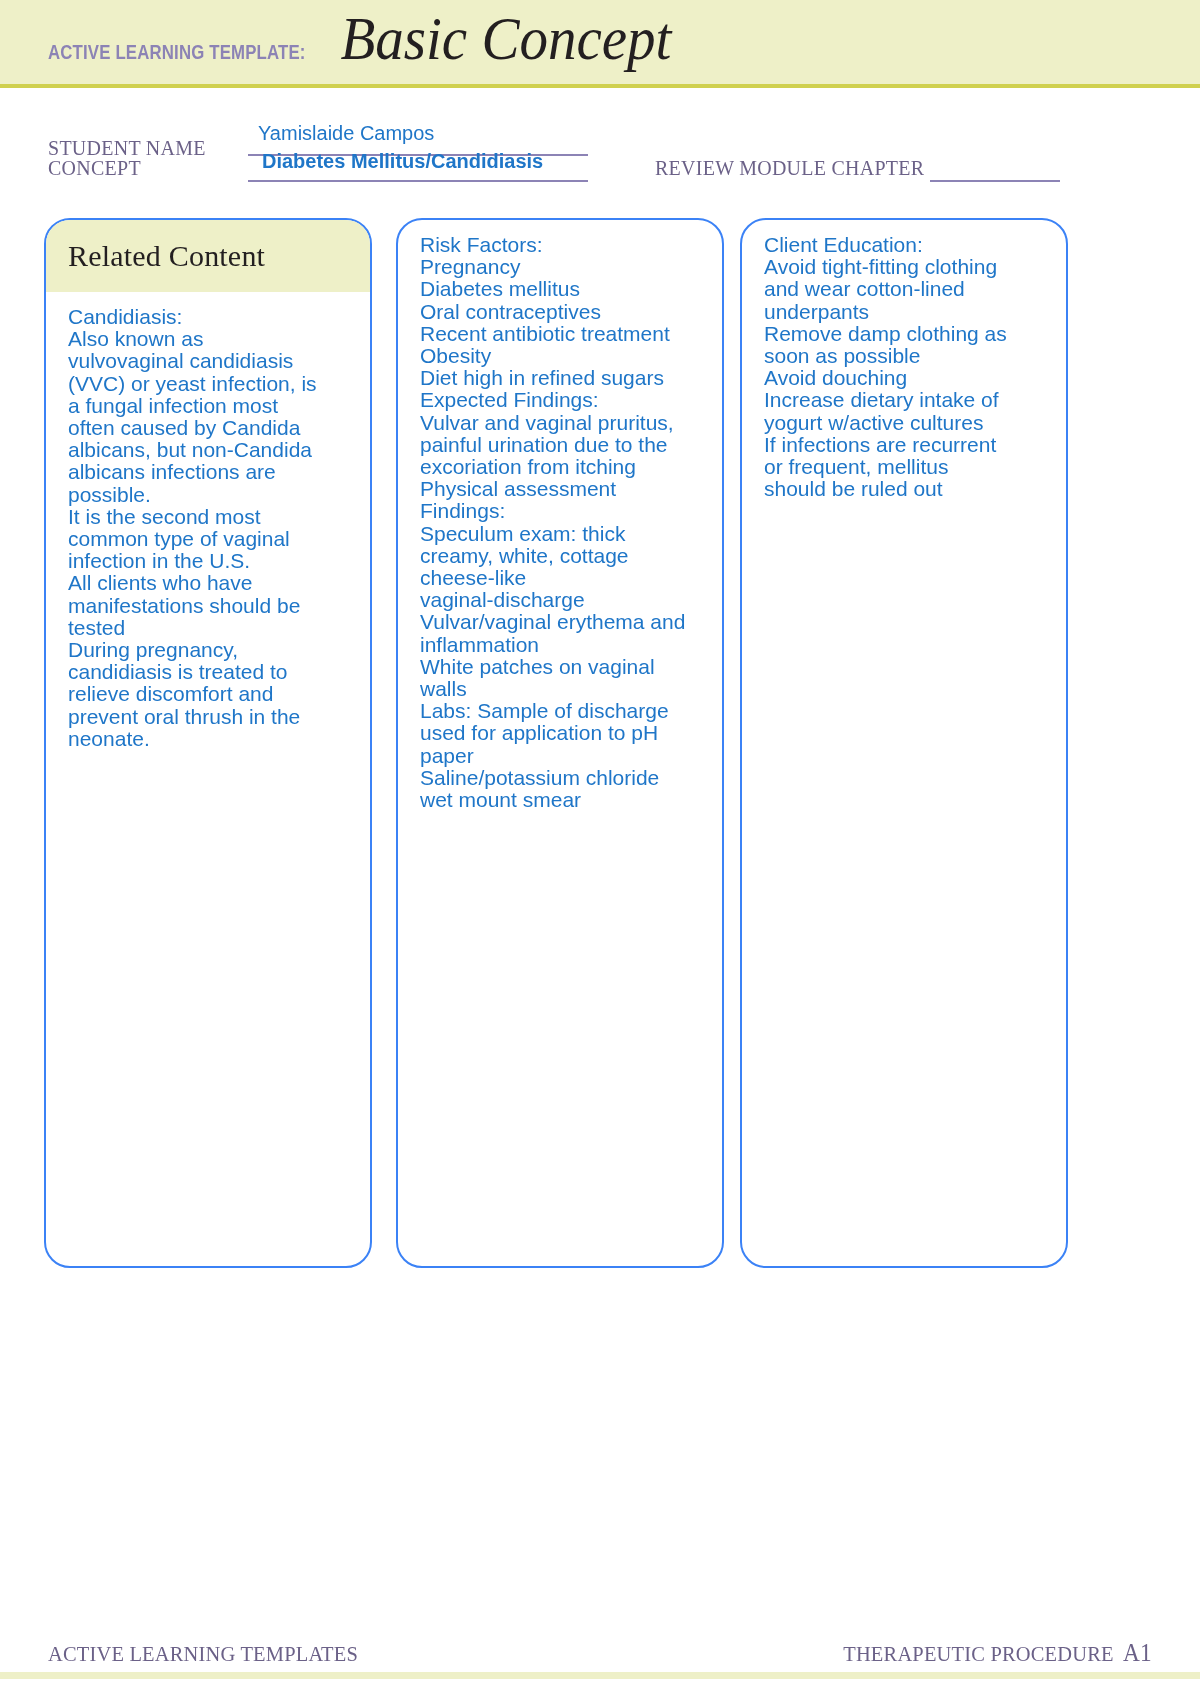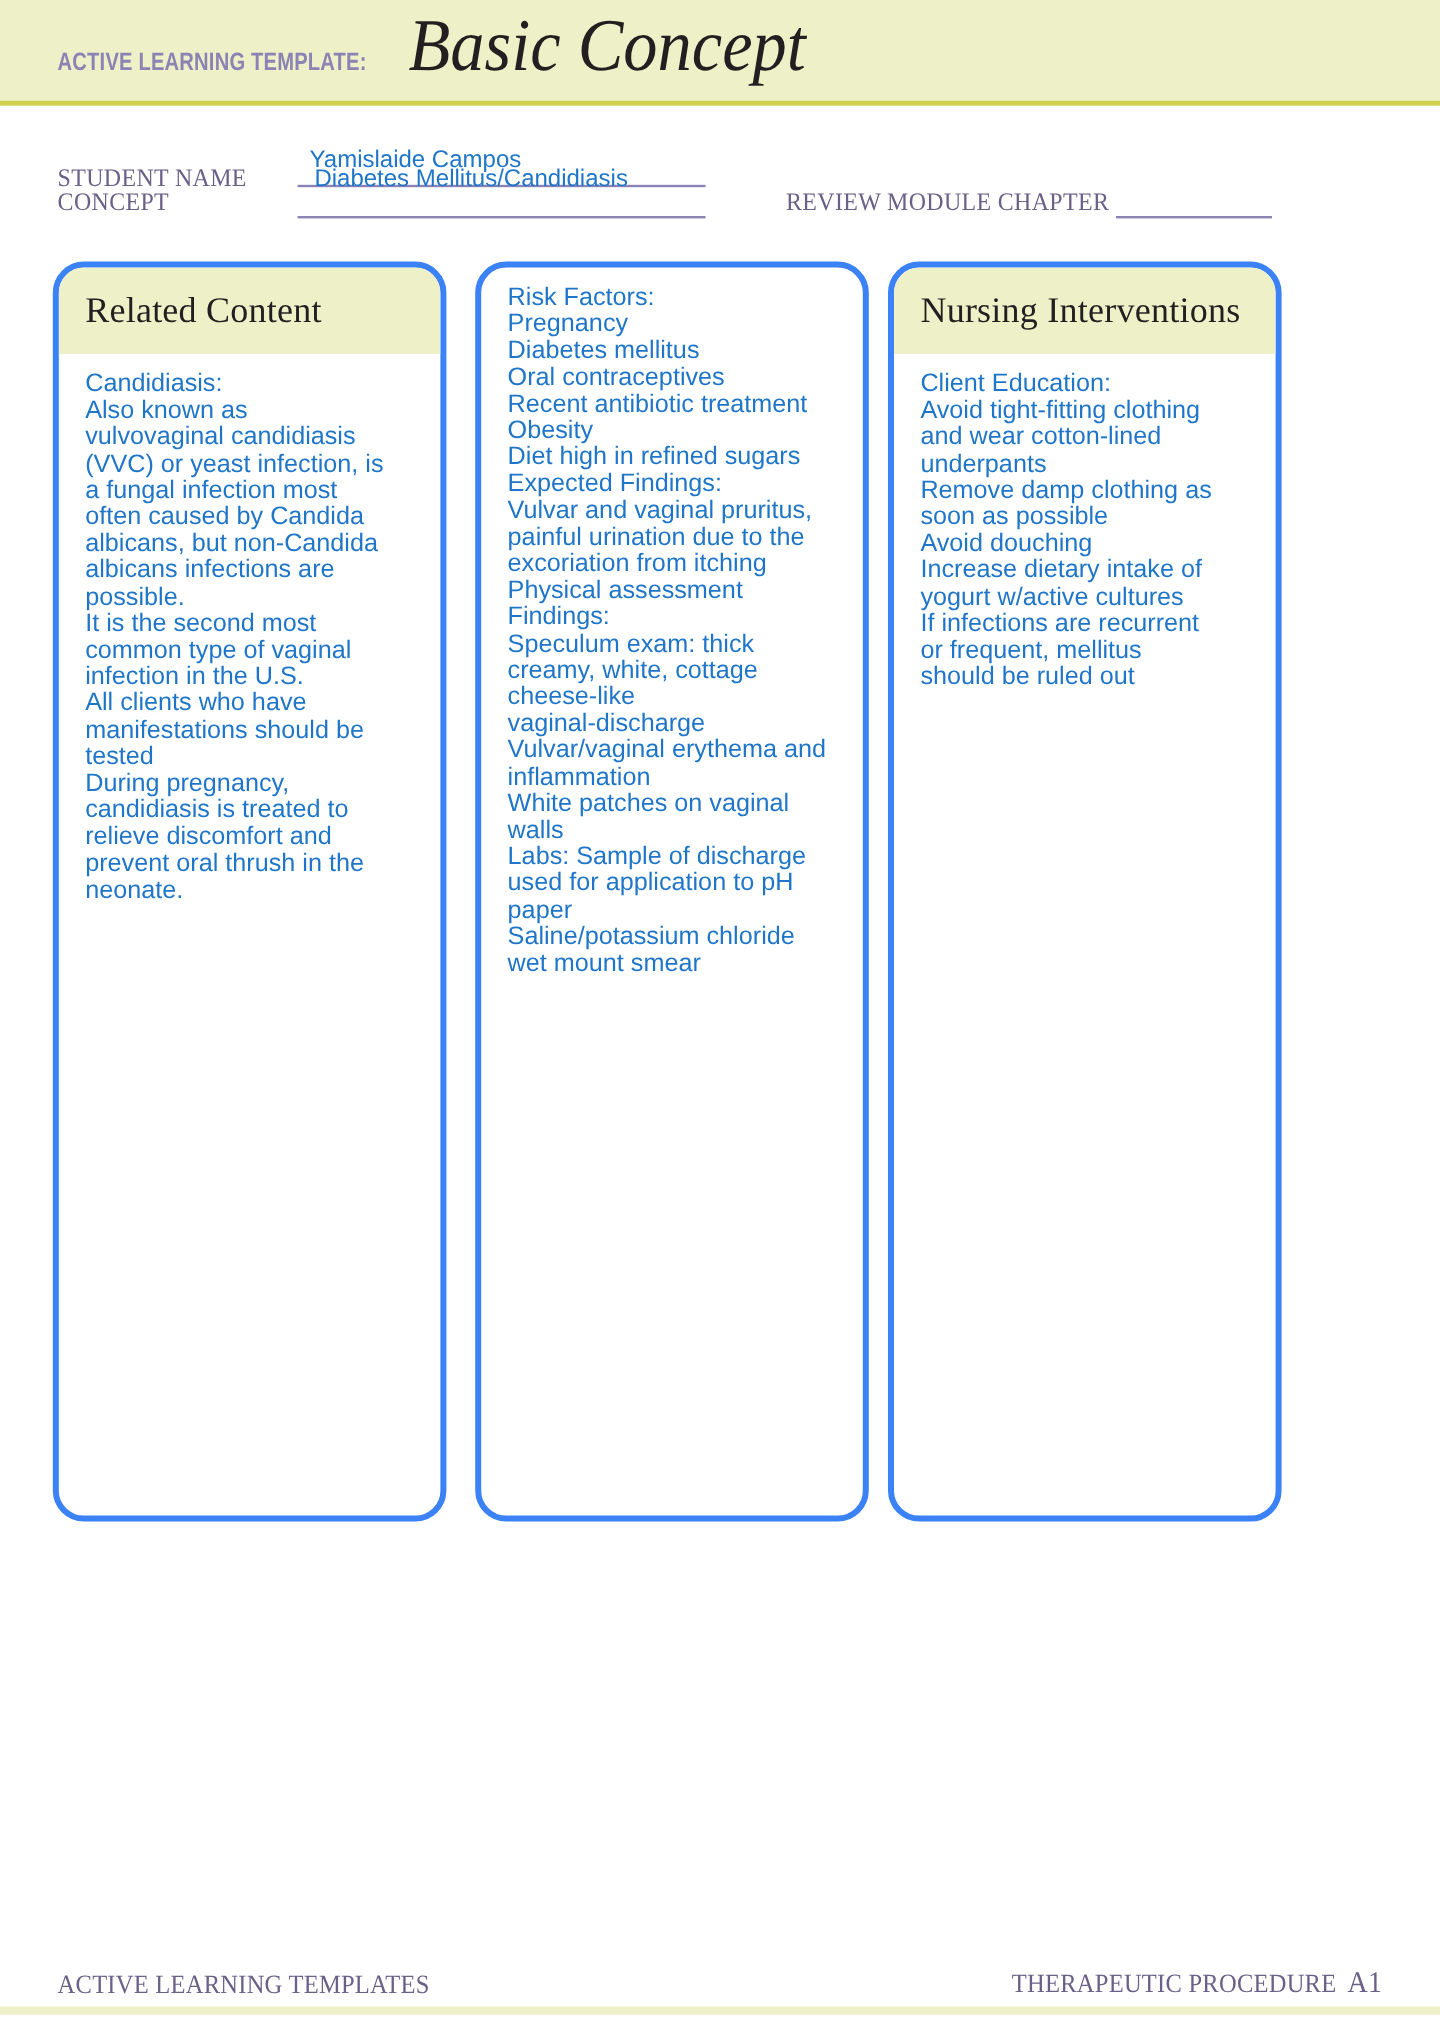--- a/index.html
+++ b/index.html
@@ -88,36 +88,36 @@
   .rule-review  { left: 930px; top: 76px; width: 130px; }
 
   .meta-value {
     position: absolute;
     font-family: "Liberation Sans", sans-serif;
     font-size: 20px;
     color: #1f76c8;
     white-space: nowrap;
   }
   .val-student { left: 258px; top: 18px; }
-  .val-concept { left: 262px; top: 34px; }
+  .val-concept { left: 262px; top: 46px; font-weight: bold; }
 
   
   .cards {
     position: absolute;
     left: 0;
     top: 218px;
     width: 1200px;
     height: 1050px;
   }
   .card {
     position: absolute;
     top: 0;
     width: 328px;
     height: 1050px;
-    border: 5px solid #3b82f6;
+    border: 2px solid #3b82f6;
     border-radius: 26px;
     background: #ffffff;
     box-sizing: border-box;
     overflow: hidden;
   }
   .card-1 { left: 44px; }
   .card-2 { left: 396px; }
   .card-3 { left: 740px; }
 
   .card-head {
@@ -256,23 +256,20 @@
       <p class="line">walls</p>
       <p class="line">Labs: Sample of discharge</p>
       <p class="line">used for application to pH</p>
       <p class="line">paper</p>
       <p class="line">Saline/potassium chloride</p>
       <p class="line">wet mount smear</p>
     </div>
   </div>
 
   <div class="card card-3">
-    <div class="card-head">
-      <span class="card-head-title">Nursing Interventions</span>
-    </div>
     <div class="card-body">
       <p class="line">Client Education:</p>
       <p class="line">Avoid tight-fitting clothing</p>
       <p class="line">and wear cotton-lined</p>
       <p class="line">underpants</p>
       <p class="line">Remove damp clothing as</p>
       <p class="line">soon as possible</p>
       <p class="line">Avoid douching</p>
       <p class="line">Increase dietary intake of</p>
       <p class="line">yogurt w/active cultures</p>

